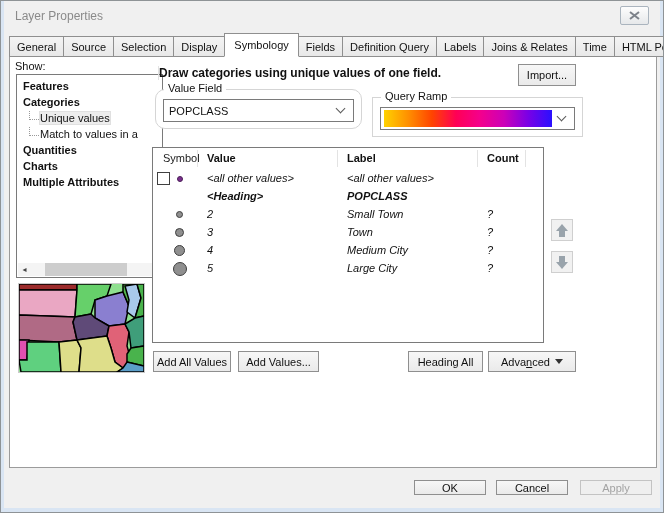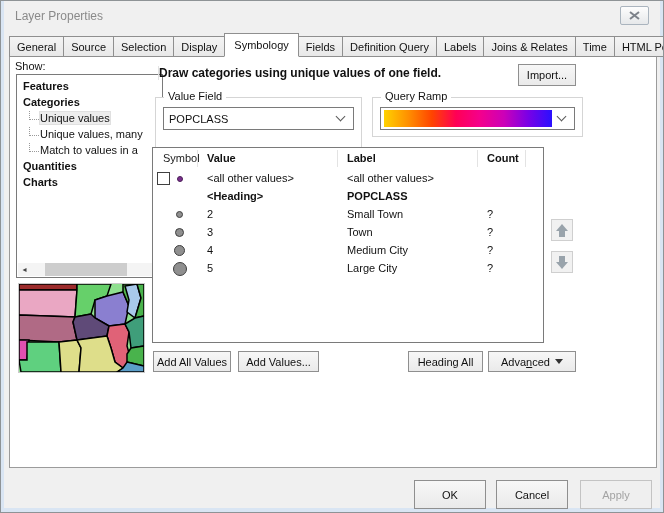--- a/index.html
+++ b/index.html
@@ -63,21 +63,21 @@
   .btn {
     background:linear-gradient(#f7f7f7,#eaeaea); border:1px solid #8f8f8f;
     font-family:"Liberation Sans",sans-serif; font-size:11px; color:#111;
     display:flex; align-items:center; justify-content:center; cursor:pointer;
   }
   .btn.disabled { background:#efefef; border-color:#c3c3c3; color:#a3a3a3; cursor:default; }
   .import-btn { position:absolute; left:508px; top:7px; width:58px; height:22px; }
   
   .groupbox { position:absolute; border:1px solid #d5d5d5; background:#fff; }
   .groupbox-label { position:absolute; top:-8px; left:8px; background:#fff; padding:0 4px; }
-  .gb-value { left:145px; top:40px; width:207px; height:57px; }
+  .gb-value { left:145px; top:32px; width:207px; height:40px;border-radius:10px; }
   .gb-ramp  { left:362px; top:40px; width:211px; height:40px; }
   .combo {
     position:absolute; left:7px; top:9px; right:7px; height:23px;
     background:#fff; border:1px solid #7a7a7a; display:flex; align-items:center; cursor:pointer;
   }
   .combo-text { padding-left:5px; flex:1; }
   .chevron {
     width:7px; height:7px; border-right:1.4px solid #5a5a5a; border-bottom:1.4px solid #5a5a5a;
     transform:rotate(45deg); margin-right:9px; margin-top:-4px; flex:none;
   }
@@ -87,21 +87,21 @@
     position:absolute; left:142px; top:90px; width:392px; height:196px;
     background:#fff; border:1px solid #7a7a7a; overflow:hidden;
   }
   .vhead { position:relative; height:22px; }
   .vhead .h { position:absolute; top:4px; white-space:nowrap; }
   .h-symbol { left:10px; color:#222; }
   .h-value { left:54px; font-weight:bold; }
   .h-label { left:194px; font-weight:bold; }
   .h-count { left:334px; font-weight:bold; }
   .vtick { position:absolute; top:2px; height:17px; width:1px; background:#e3e3e3; }
-  .vrow { position:relative; height:18px; }
+  .vrow { position:relative; height:18px;font-style:italic; }
   .cell { position:absolute; top:2px; white-space:nowrap; }
   .c-value { left:54px; } .c-label { left:194px; } .c-count { left:334px; }
   .c-value.bold, .c-label.bold { font-weight:bold; }
   .sym { position:absolute; left:0; top:0; width:44px; height:18px; }
   .checkbox { position:absolute; left:4px; top:2px; width:13px; height:13px; background:#fff; border:1px solid #404040; cursor:pointer; }
   .dot { position:absolute; border-radius:50%; background:#8f8f8f; border:1px solid #3f3f3f; }
   .dot.purple { width:6px; height:6px; left:24px; top:6px; background:#7b2f8e; border-color:#4a1f57; }
   .dot.g1 { width:7px;  height:7px;  left:23px; top:5px; }
   .dot.g2 { width:9px;  height:9px;  left:22px; top:4px; }
   .dot.g3 { width:11px; height:11px; left:21px; top:3px; }
@@ -119,21 +119,21 @@
   
   .act { position:absolute; top:294px; height:21px; }
   .b-addall { left:143px; width:78px; }
   .b-addvals { left:228px; width:81px; }
   .b-remove { left:317px; width:78px; }
   .b-removeall { left:398px; width:75px; }
   .b-advanced { left:478px; width:88px; gap:5px; }
   .mnemonic { text-decoration:underline; }
   .dd-arrow { width:0; height:0; border-left:4px solid transparent; border-right:4px solid transparent; border-top:5px solid #333; }
   
-  .footer-btn { position:absolute; top:479px; width:72px; height:29px; }
+  .footer-btn { position:absolute; top:479px; width:72px; height:15px; }
   .f-ok { left:413px; } .f-cancel { left:495px; } .f-apply { left:579px; }
 </style>
 </head>
 <body>
 
 <div class="window">
 
   <div class="titlebar">
     <span class="title-text">Layer Properties</span>
     <span class="close-btn">
@@ -181,24 +181,24 @@
 
   <div class="page">
 
     <div class="show-label">Show:</div>
 
     <div class="tree">
       <div style="padding-top:3px;">
         <div class="tree-item bold"><span class="lbl">Features</span></div>
         <div class="tree-item bold"><span class="lbl">Categories</span></div>
         <div class="tree-item sub"><span class="connector"></span><span class="lbl selected">Unique values</span></div>
-        <div class="tree-item sub"><span class="connector"></span><span class="lbl">Unique values, many</span></div>
         <div class="tree-item sub"><span class="connector"></span><span class="lbl">Match to values in a</span></div>
         <div class="tree-item bold"><span class="lbl">Quantities</span></div>
         <div class="tree-item bold"><span class="lbl">Charts</span></div>
+        <div class="tree-item bold"><span class="lbl">Multiple Attributes</span></div>
       </div>
       <div class="tree-scroll">
         <span class="scroll-arrow">◂</span>
         <span class="scroll-track">
             <span class="scroll-thumb"></span>
           </span>
         <span class="scroll-arrow">▸</span>
       </div>
     </div>
 

